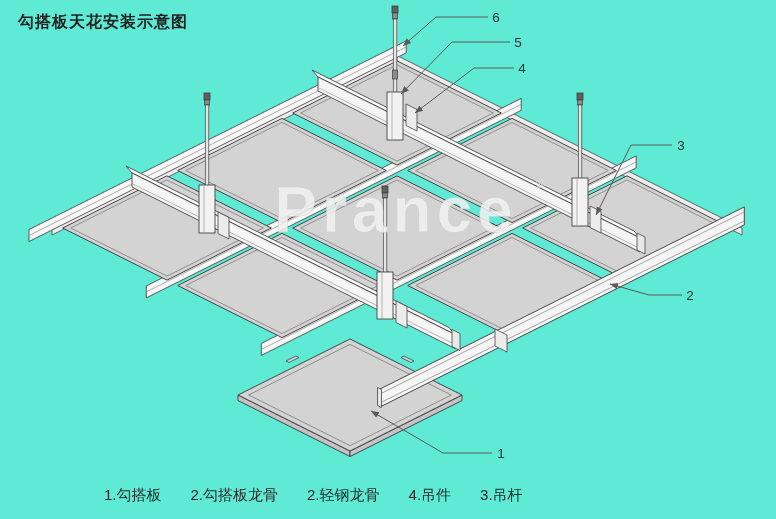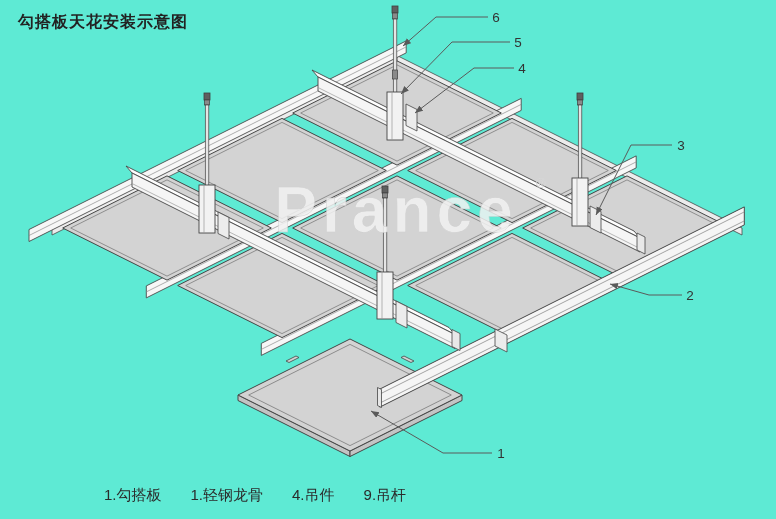--- a/index.html
+++ b/index.html
@@ -168,18 +168,19 @@
       <text class="callout-num" x="518" y="46.5" text-anchor="middle">5</text>
       <text class="callout-num" x="522" y="72.5" text-anchor="middle">4</text>
       <text class="callout-num" x="681" y="149.5" text-anchor="middle">3</text>
       <text class="callout-num" x="690" y="299.5" text-anchor="middle">2</text>
       <text class="callout-num" x="501" y="457.5" text-anchor="middle">1</text>
     </g>
   </svg>
 
   <div class="legend">
     <span>1.勾搭板</span>
-    <span>1.轻钢龙骨</span>
+    <span>2.勾搭板龙骨</span>
+    <span>2.轻钢龙骨</span>
     <span>4.吊件</span>
-    <span>9.吊杆</span>
+    <span>3.吊杆</span>
   </div>
 
 </div>
 
 </body></html>

